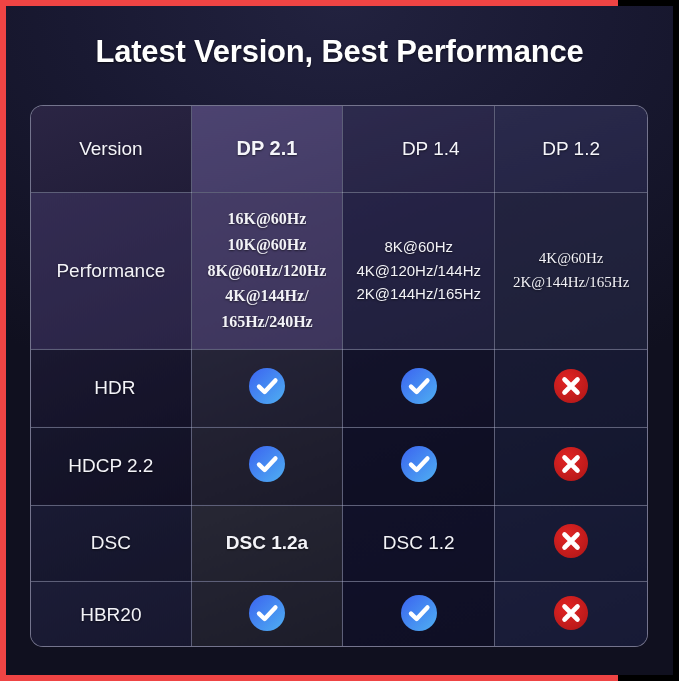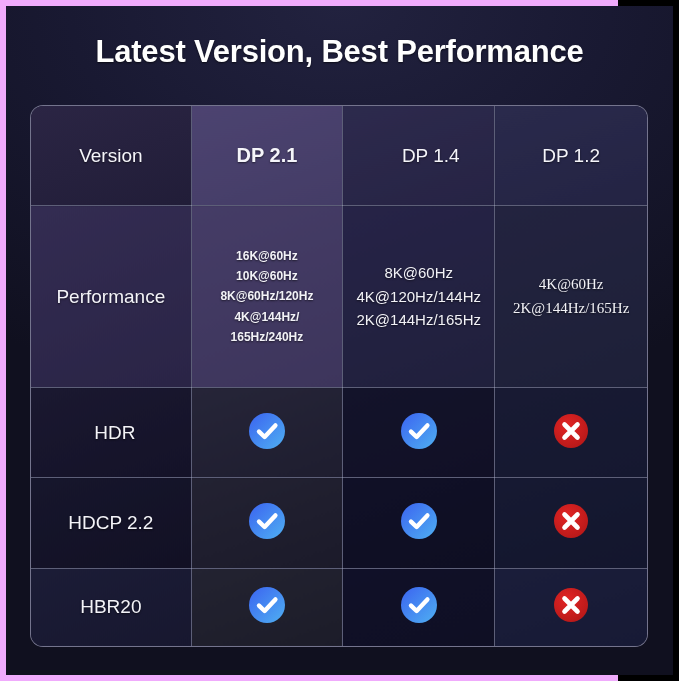--- a/index.html
+++ b/index.html
@@ -10,21 +10,21 @@
     overflow: hidden;
     background: #000000;
     font-family: "Liberation Sans", sans-serif;
   }
 
   
   #page {
     position: relative;
     width: 618px;
     height: 681px;
-    background: #f0abfc;
+    background: #ef4444;
   }
 
   #canvas {
     position: absolute;
     left: 6px;
     top: 6px;
     width: 667px;
     height: 669px;
     background:
       radial-gradient(ellipse 90% 60% at 50% 0%, #22223f 0%, #191932 45%, #10101f 100%),
@@ -149,22 +149,23 @@
   }
   .res-text {
     font-size: 15px;
     line-height: 1.58;
     color: #f2f2f7;
     text-shadow: 0 1px 2px rgba(0,0,0,0.55);
     white-space: pre-line;
   }
   .res-text.strong {
     font-weight: bold;
-    font-size: 12px;
+    font-size: 16px;
     line-height: 1.62;
+    font-family: Liberation Serif, serif;
   }
   .cell-text {
     font-size: 19px;
     color: #f3f3f8;
     text-shadow: 0 1px 2px rgba(0,0,0,0.55);
   }
   .cell-text.strong { font-weight: bold; }
 
   
   .icon-wrap {
@@ -321,20 +322,45 @@
                         <stop offset="100%" stop-color="#b51818"></stop>
                     </radialGradient>
                   </defs>
                   <circle cx="18" cy="18" r="17" fill="url(#gred2)"></circle>
                   <path d="M11.5 11.5 L24.5 24.5 M24.5 11.5 L11.5 24.5" stroke="#ffffff" stroke-width="4.6" stroke-linecap="round"></path>
                 </svg>
               </span>
             </td>
           </tr>
 
+          <tr class="r-dsc">
+            <td class="dk3-label">
+              <span class="cell-label">DSC</span>
+            </td>
+            <td class="dk3-dp21">
+              <span class="cell-text strong">DSC 1.2a</span>
+            </td>
+            <td class="dk3-dp14">
+              <span class="cell-text">DSC 1.2</span>
+            </td>
+            <td class="dk3-dp12">
+              <span class="icon-wrap">
+                <svg class="ic" width="36" height="36" viewBox="0 0 36 36">
+                  <defs>
+                    <radialGradient id="gred3" cx="40%" cy="35%" r="75%">
+                      <stop offset="0%" stop-color="#e12424"></stop>
+                        <stop offset="100%" stop-color="#b51818"></stop>
+                    </radialGradient>
+                  </defs>
+                  <circle cx="18" cy="18" r="17" fill="url(#gred3)"></circle>
+                  <path d="M11.5 11.5 L24.5 24.5 M24.5 11.5 L11.5 24.5" stroke="#ffffff" stroke-width="4.6" stroke-linecap="round"></path>
+                </svg>
+              </span>
+            </td>
+          </tr>
 
           <tr class="r-hbr">
             <td class="dk4-label">
               <span class="cell-label">HBR20</span>
             </td>
             <td class="dk4-dp21">
               <span class="icon-wrap">
                 <svg class="ic" width="38" height="38" viewBox="0 0 38 38">
                   <defs>
                     <linearGradient id="gblue5" x1="0" y1="0" x2="1" y2="1">

